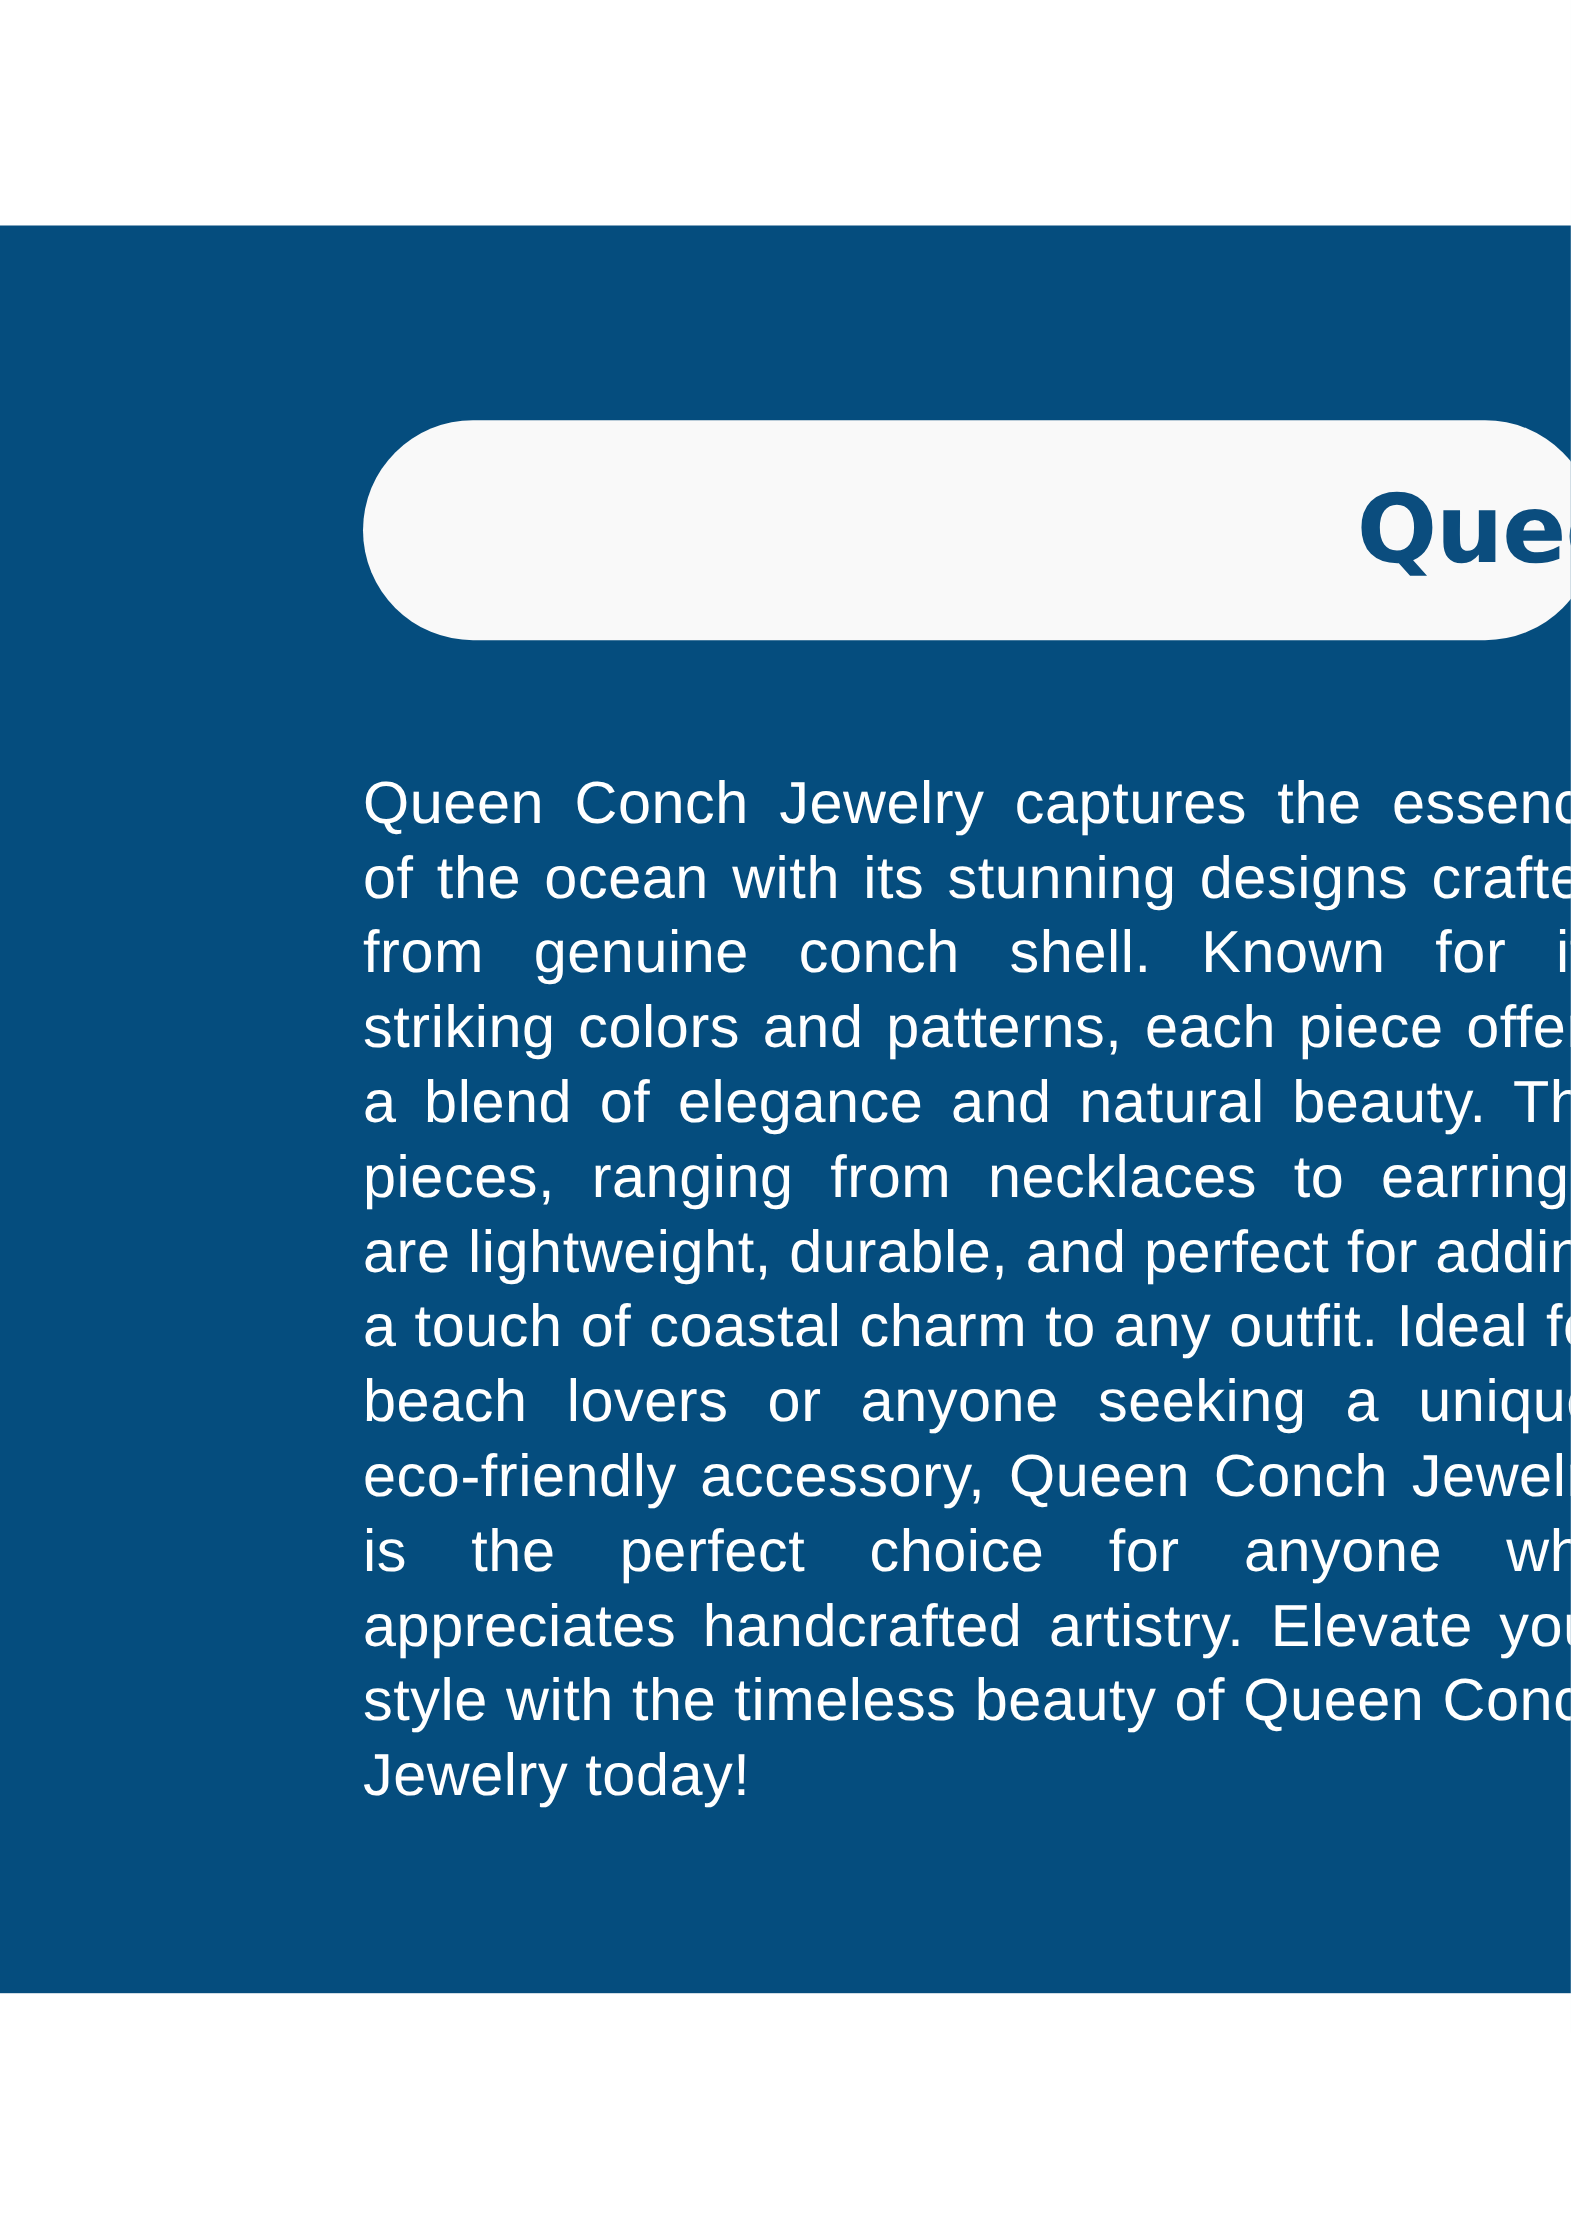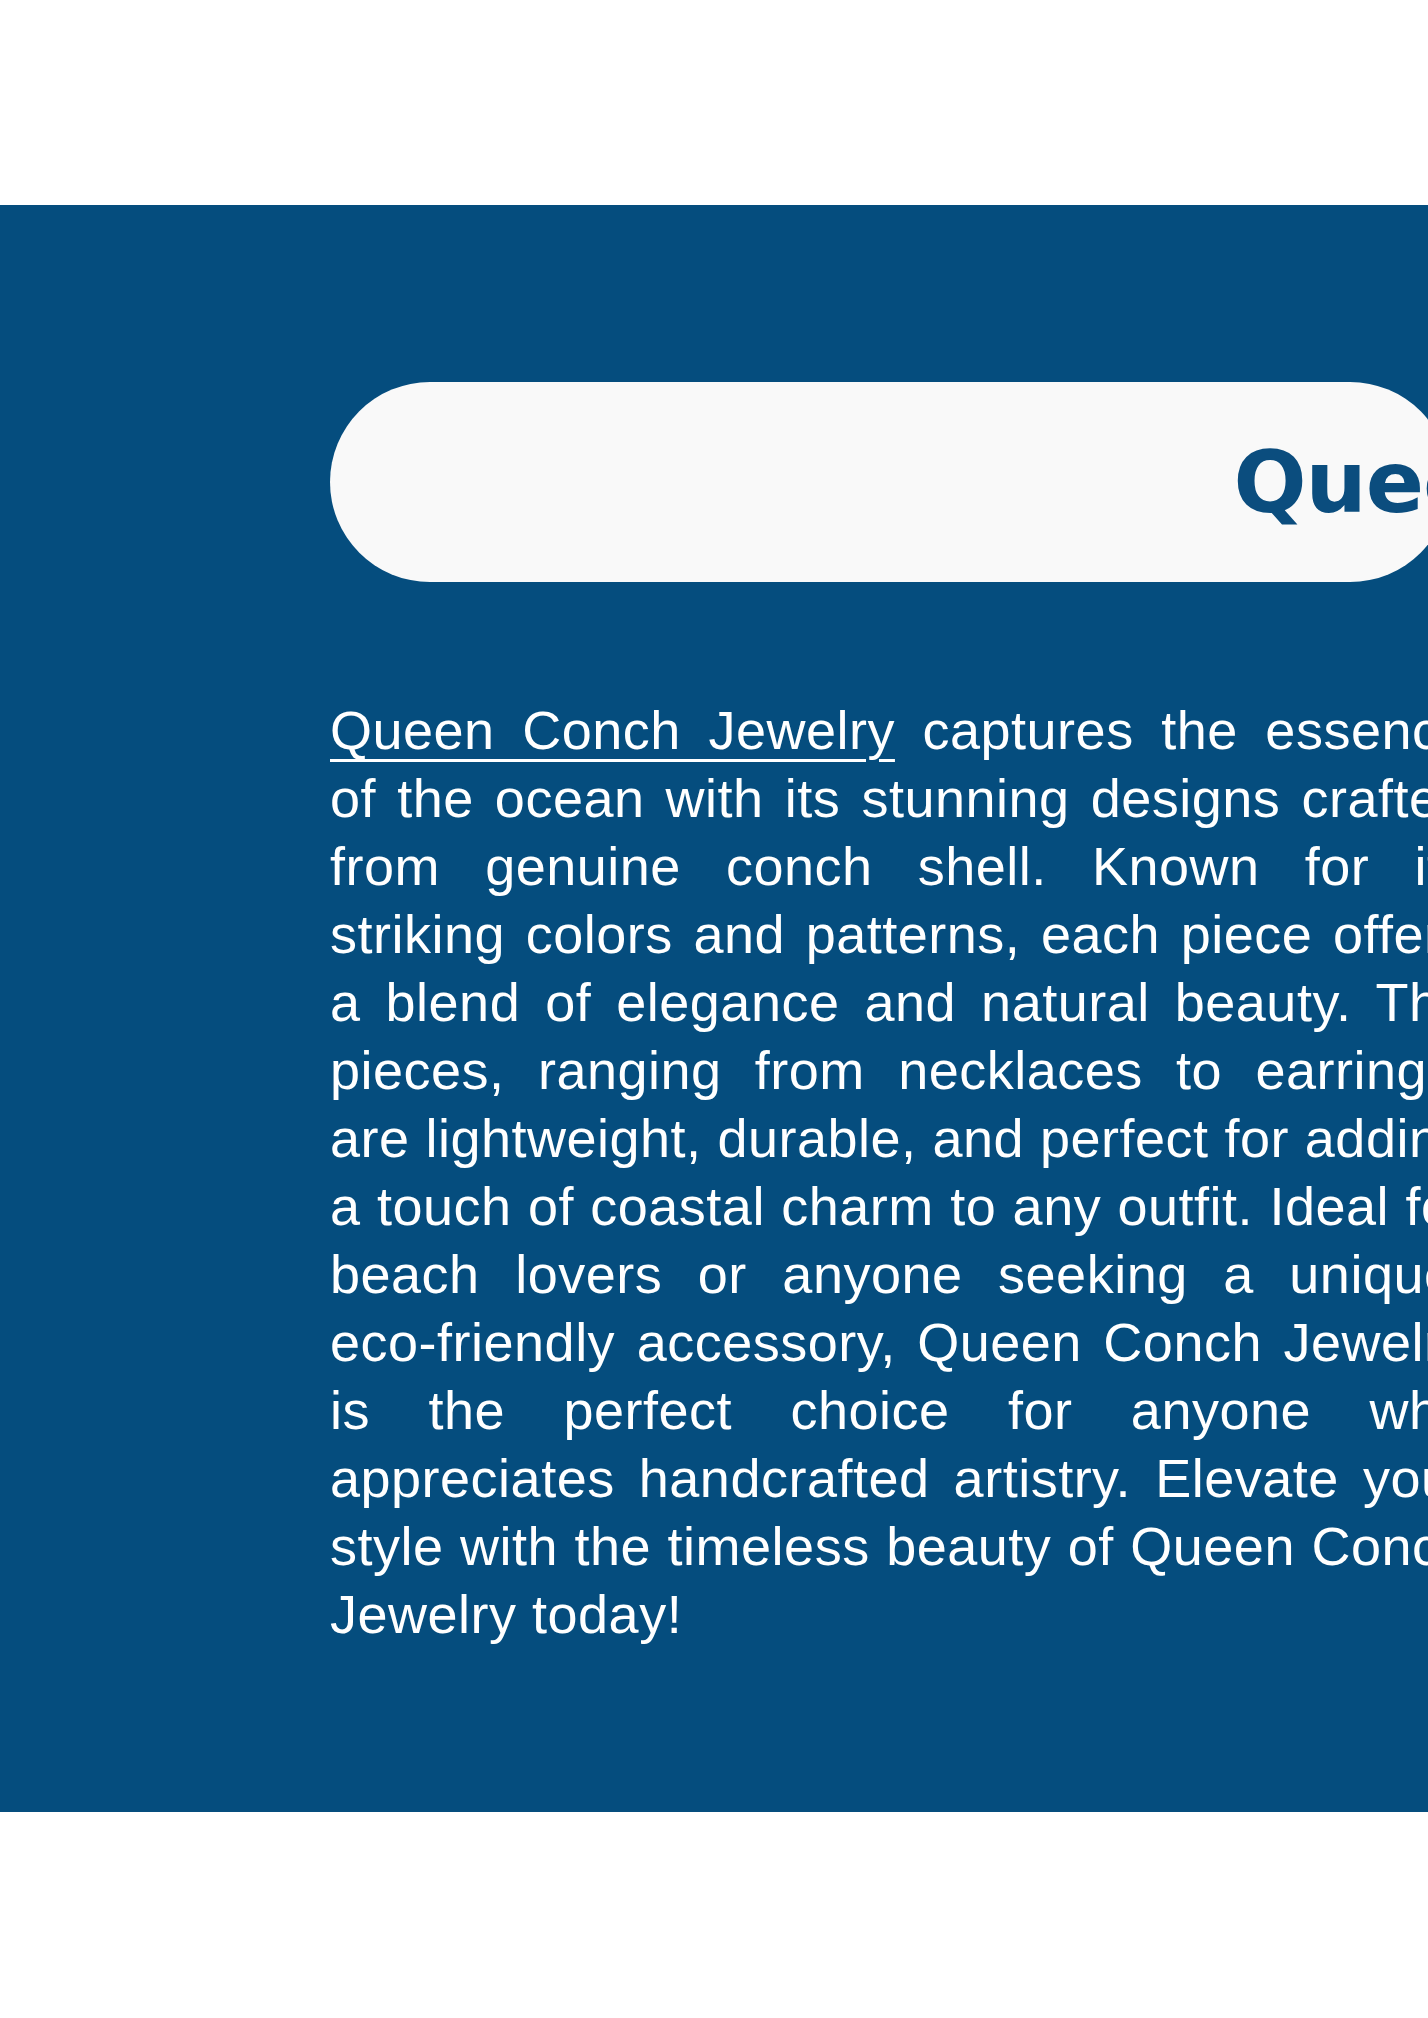--- a/index.html
+++ b/index.html
@@ -72,21 +72,20 @@
     font-family: "Liberation Sans", sans-serif;
     font-weight: 300;
     font-size: 54px;
     line-height: 68px;
     text-align: justify;
     text-justify: inter-word;
     letter-spacing: 0.5px;
   }
 
   #body-copy .lead-link {
-    text-decoration: underline;
     text-underline-offset: 10px;
     text-decoration-thickness: 3px;
   }
 </style>
 </head>
 <body>
 
 <div id="page">
 
   <div id="blue-panel"></div>

